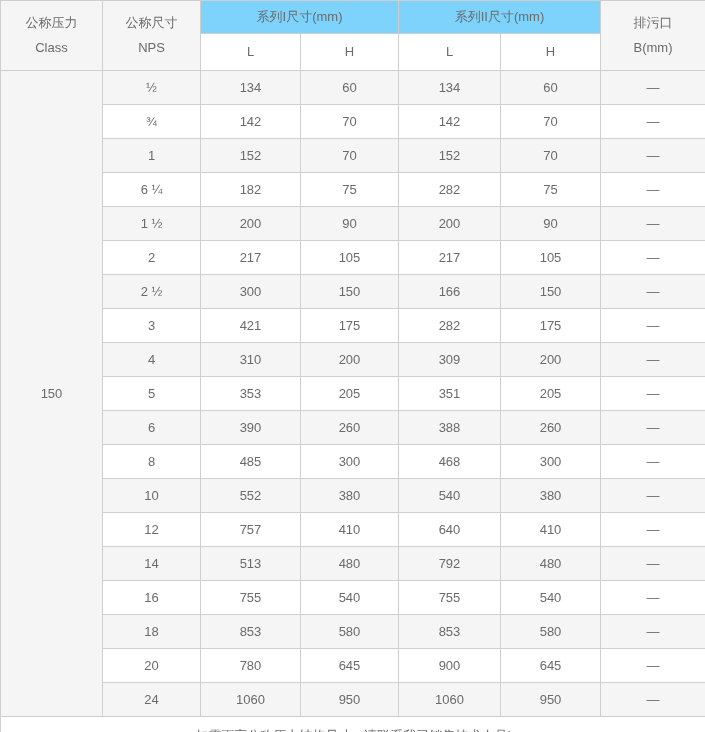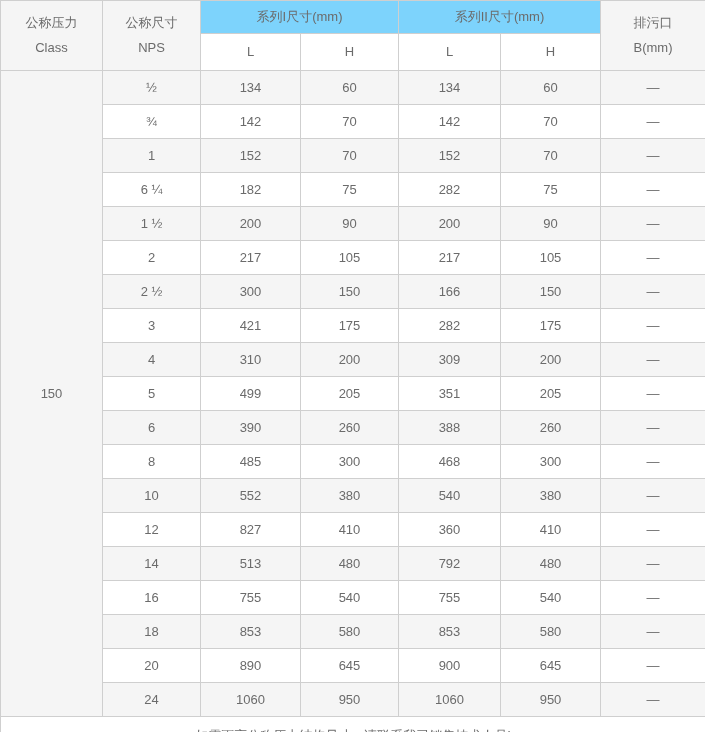--- a/index.html
+++ b/index.html
@@ -199,21 +199,21 @@
       <tr class="data-row row-odd">
         <td>4</td>
         <td>310</td>
         <td>200</td>
         <td>309</td>
         <td>200</td>
         <td class="dash">—</td>
       </tr>
       <tr class="data-row row-even">
         <td>5</td>
-        <td>499</td>
+        <td>353</td>
         <td>205</td>
         <td>351</td>
         <td>205</td>
         <td class="dash">—</td>
       </tr>
       <tr class="data-row row-odd">
         <td>6</td>
         <td>390</td>
         <td>260</td>
         <td>388</td>
@@ -231,23 +231,23 @@
       <tr class="data-row row-odd">
         <td>10</td>
         <td>552</td>
         <td>380</td>
         <td>540</td>
         <td>380</td>
         <td class="dash">—</td>
       </tr>
       <tr class="data-row row-even">
         <td>12</td>
-        <td>827</td>
+        <td>757</td>
         <td>410</td>
-        <td>360</td>
+        <td>640</td>
         <td>410</td>
         <td class="dash">—</td>
       </tr>
       <tr class="data-row row-odd">
         <td>14</td>
         <td>513</td>
         <td>480</td>
         <td>792</td>
         <td>480</td>
         <td class="dash">—</td>
@@ -263,21 +263,21 @@
       <tr class="data-row row-odd">
         <td>18</td>
         <td>853</td>
         <td>580</td>
         <td>853</td>
         <td>580</td>
         <td class="dash">—</td>
       </tr>
       <tr class="data-row row-even">
         <td>20</td>
-        <td>890</td>
+        <td>780</td>
         <td>645</td>
         <td>900</td>
         <td>645</td>
         <td class="dash">—</td>
       </tr>
       <tr class="data-row row-odd">
         <td>24</td>
         <td>1060</td>
         <td>950</td>
         <td>1060</td>

